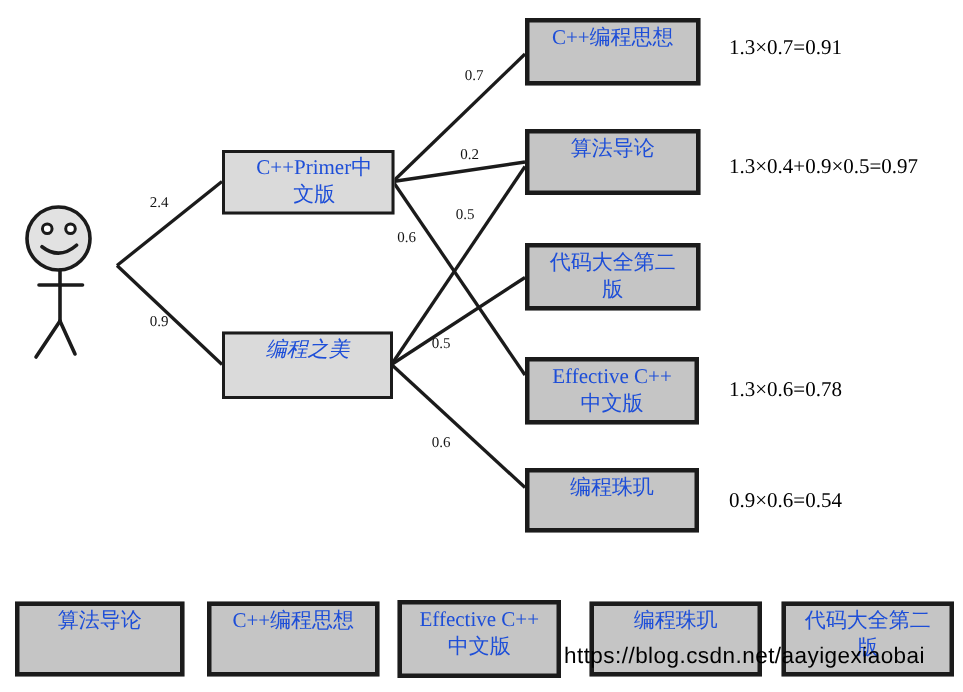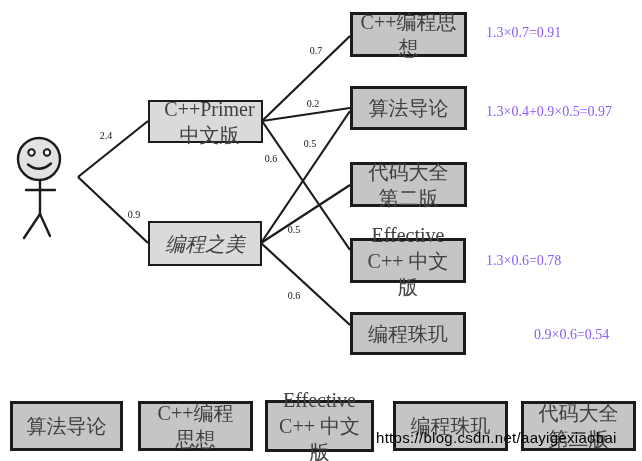--- a/index.html
+++ b/index.html
@@ -3,29 +3,29 @@
 <meta charset="utf-8">
 <style>
   * { margin:0; padding:0; box-sizing:border-box; }
   html,body { background:#ffffff; }
   .canvas {
     position:relative; width:642px; height:461px; background:#ffffff;
     overflow:hidden; font-family:"Liberation Serif","DejaVu Serif",serif; color:#141414;
   }
   svg.layer { position:absolute; left:0; top:0; }
   .box {
-    position:absolute; display:flex; align-items:center; justify-content:center;
+    position:absolute; display:flex; justify-content:center;
     text-align:center; border:3px solid #1b1b1b; background:#c5c5c5;
-    font-size:20px; line-height:1.3; padding:2px 7px; color:#404040;
+    font-size:14px; line-height:1.3; padding:2px 7px; color:#1d4ed8;
   }
   .box.light { background:#dadada; border-width:2.5px; }
   .wlabel {
     position:absolute; font-size:10px; color:#141414; width:34px; text-align:center;
   }
-  .formula { position:absolute; font-size:14px; white-space:nowrap; color:#8b5cf6; }
+  .formula { position:absolute; font-size:14px; white-space:nowrap; color:#000000; }
   .watermark {
     position:absolute; left:376px; top:429px; white-space:nowrap;
     font-family:"Liberation Sans","DejaVu Sans",sans-serif;
     font-size:15px; color:#000000; letter-spacing:.3px;
   }
 </style>
 </head>
 <body>
 
 <div class="canvas">
@@ -72,32 +72,32 @@
     <span>代码大全第二版</span>
   </div>
   <div class="box" style="left:350px;top:238px;width:116px;height:45px;">
     <span>Effective C++ 中文版</span>
   </div>
   <div class="box" style="left:350px;top:312px;width:116px;height:43px;">
     <span>编程珠玑</span>
   </div>
 
   <div class="wlabel" style="left:89px;top:130px;">2.4</div>
-  <div class="wlabel" style="left:89px;top:209px;margin-left:28px;">0.9</div>
+  <div class="wlabel" style="left:89px;top:209px;">0.9</div>
   <div class="wlabel" style="left:299px;top:45px;">0.7</div>
   <div class="wlabel" style="left:296px;top:98px;">0.2</div>
   <div class="wlabel" style="left:254px;top:153px;">0.6</div>
   <div class="wlabel" style="left:293px;top:138px;">0.5</div>
   <div class="wlabel" style="left:277px;top:224px;">0.5</div>
   <div class="wlabel" style="left:277px;top:290px;">0.6</div>
 
   <div class="formula" style="left:486px;top:25px;">1.3×0.7=0.91</div>
   <div class="formula" style="left:486px;top:104px;">1.3×0.4+0.9×0.5=0.97</div>
   <div class="formula" style="left:486px;top:253px;">1.3×0.6=0.78</div>
-  <div class="formula" style="left:486px;top:327px;margin-left:48px;">0.9×0.6=0.54</div>
+  <div class="formula" style="left:486px;top:327px;">0.9×0.6=0.54</div>
 
   <div class="box" style="left:10px;top:401px;width:113px;height:50px;">
     <span>算法导论</span>
   </div>
   <div class="box" style="left:138px;top:401px;width:115px;height:50px;">
     <span>C++编程思想</span>
   </div>
   <div class="box" style="left:265px;top:400px;width:109px;height:52px;">
     <span>Effective C++ 中文版</span>
   </div>

